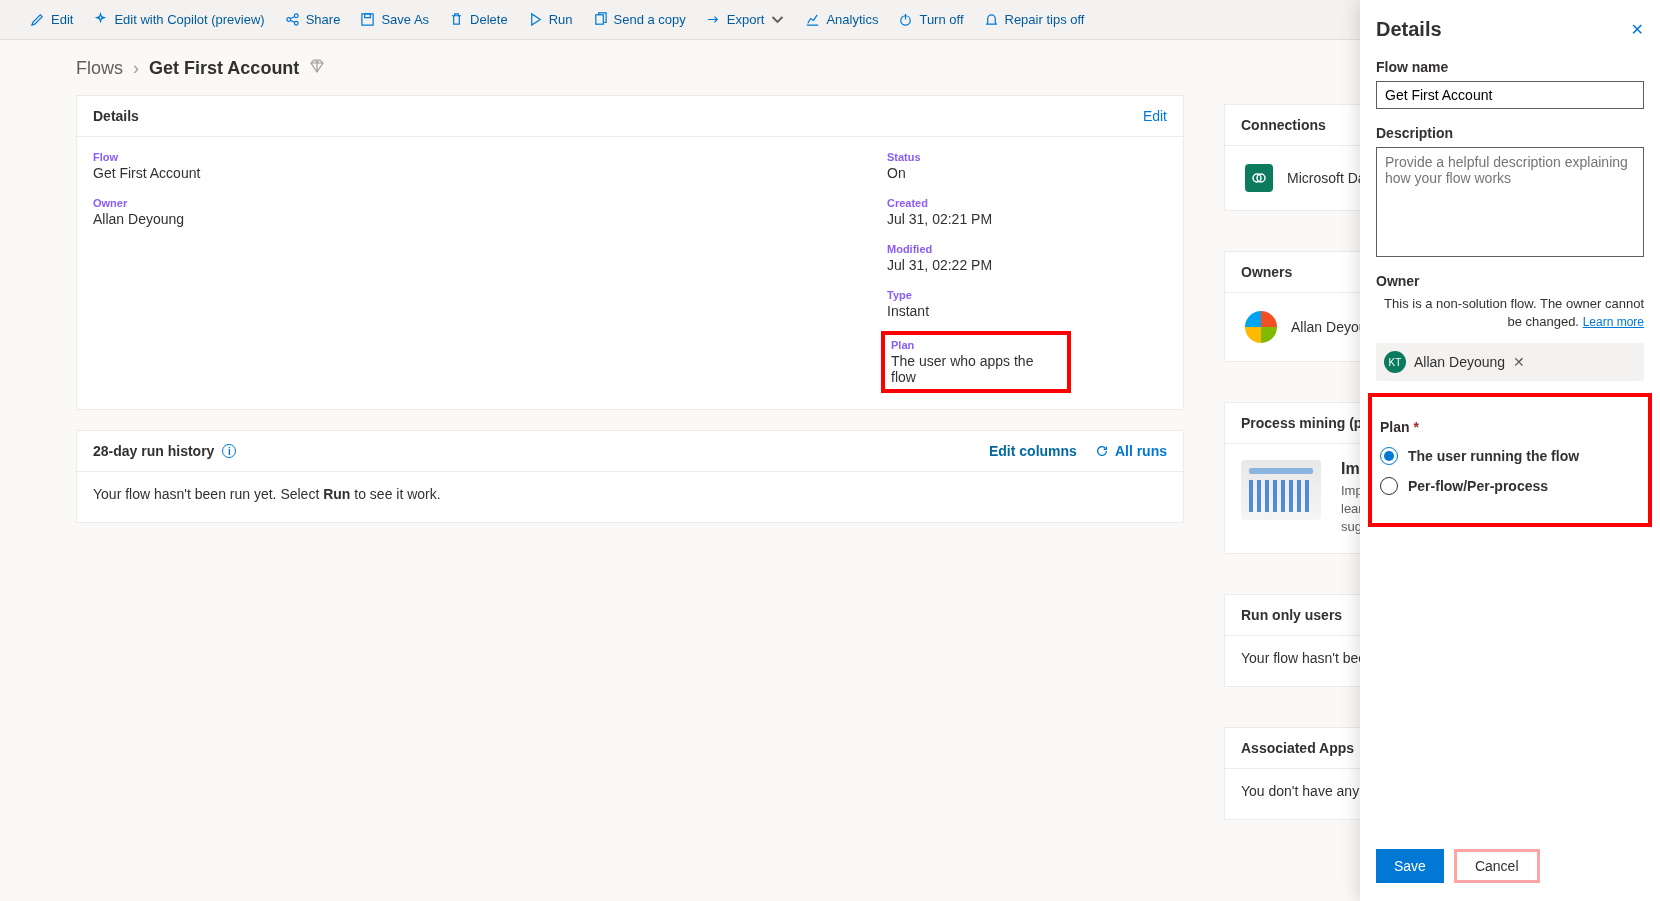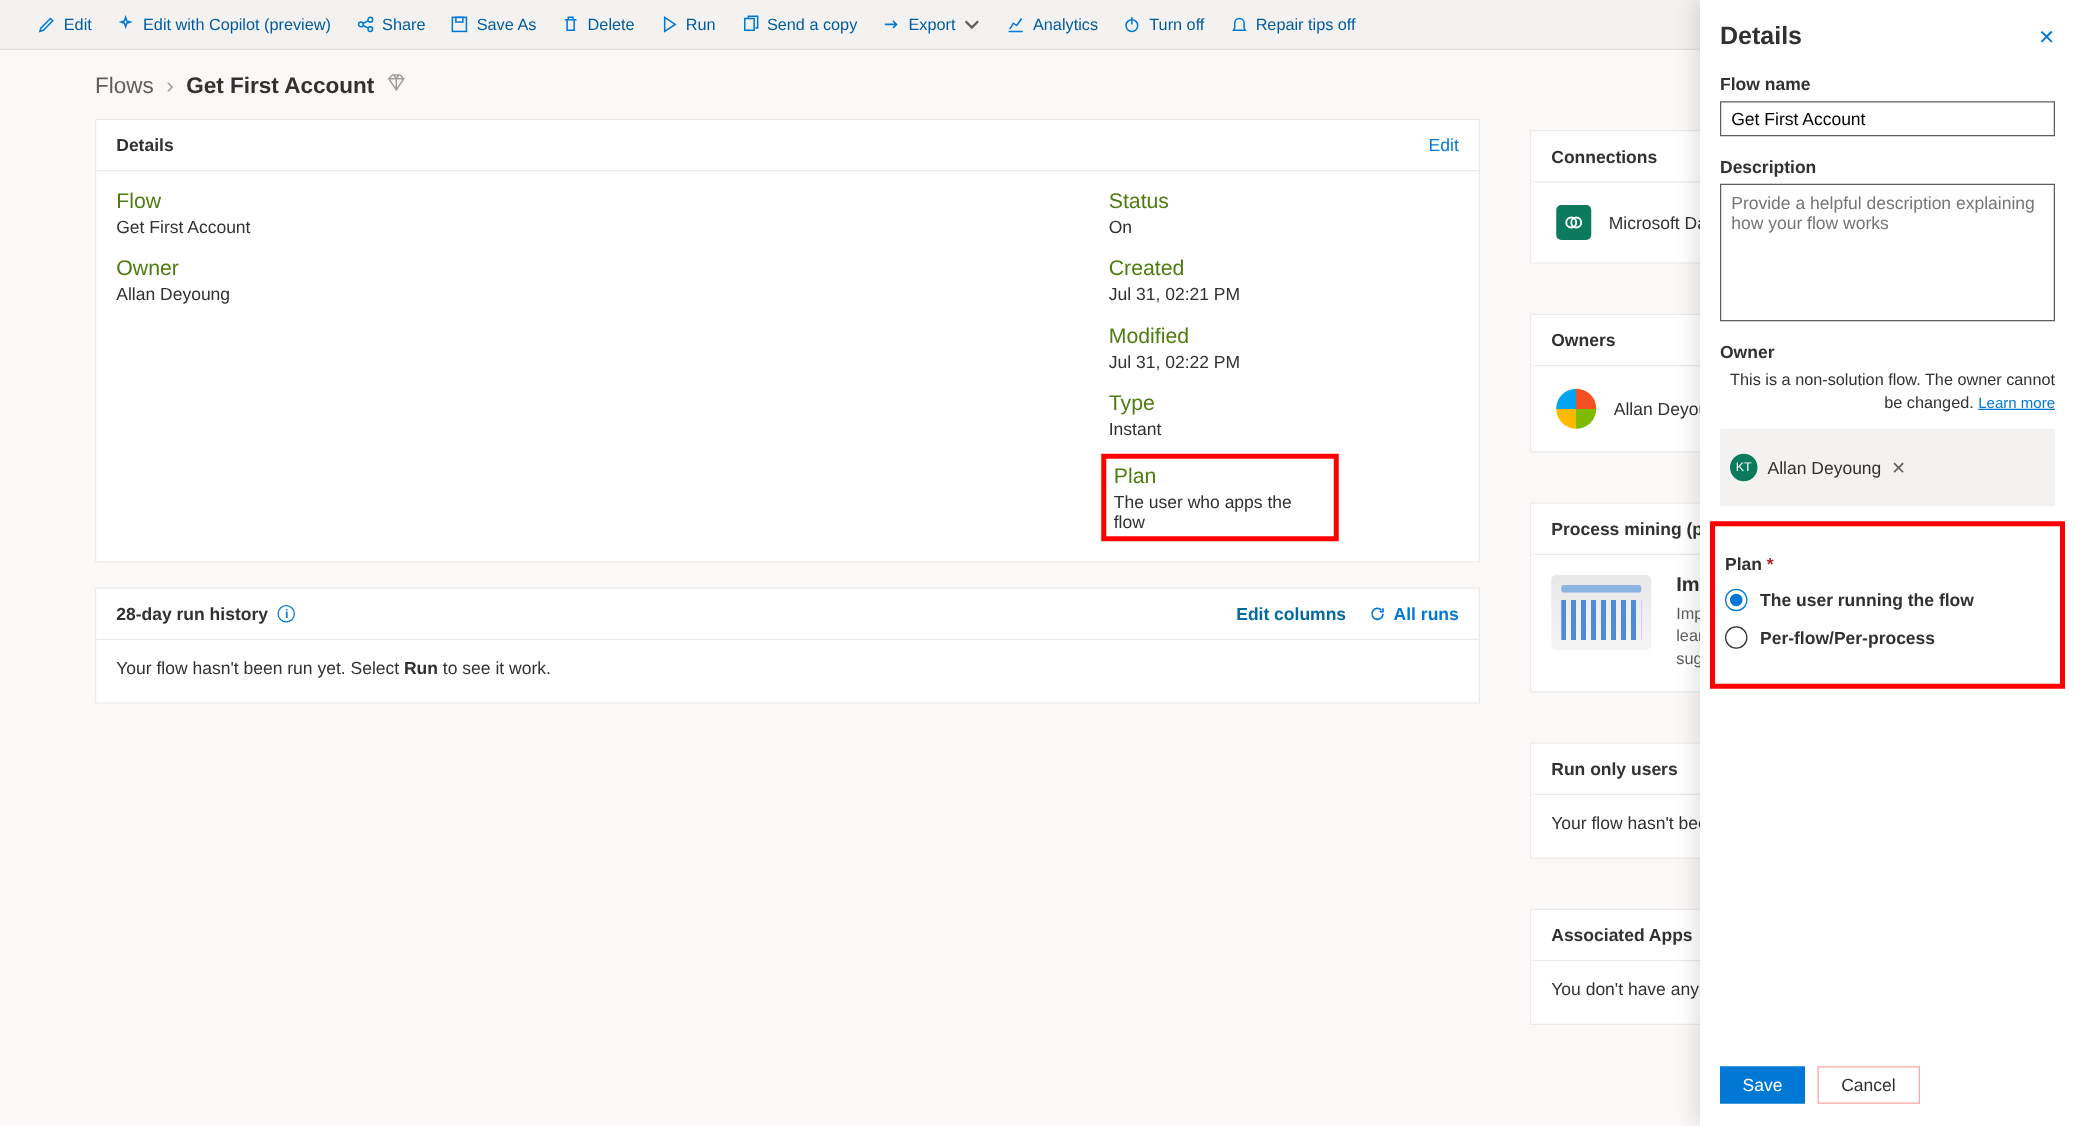--- a/index.html
+++ b/index.html
@@ -24,21 +24,21 @@
   
   
   .card { background: #fff; border: 1px solid #edebe9; margin-bottom: 20px; }
   .card-header { display: flex; justify-content: space-between; align-items: center; padding: 12px 16px; border-bottom: 1px solid #edebe9; font-weight: 600; }
   .card-header .link { color: #0078d4; font-weight: 400; font-size: 14px; cursor: pointer; }
   .card-body { padding: 14px 16px 20px 16px; }
   
   
   .grid2 { display: flex; gap: 40px; }
   .gcol { flex: 1; display: flex; flex-direction: column; gap: 16px; }
-  .field-label { font-size: 17px; color: #4d7c0f; margin-bottom: 2px; }
+  .field-label { font-size: 11px; color: #8b5cf6; margin-bottom: 2px; font-weight: bold; }
   .field-value { font-size: 14px; color: #323130; }
   .red-box { border: 4px solid red; padding: 4px 6px; margin: -4px -6px; }
   
   .header-row { display:flex; align-items:center; gap:8px; }
   .info-ic { width:14px; height:14px; border:1px solid #0078d4; border-radius:50%; color:#0078d4; font-size:10px; display:inline-flex; align-items:center; justify-content:center; }
   .muted-link { color:#0369a1; font-size:14px; cursor:pointer; }
   .blue-link { color:#0078d4; font-size:14px; cursor:pointer; display:flex; align-items:center; gap:6px; }
   
   .process-card { display:flex; gap:20px; padding:16px; align-items:flex-start; }
   .process-img { width:80px; height:60px; background:linear-gradient(#e8e8e8,#f5f5f5); border-radius:4px; flex-shrink:0; position:relative; overflow:hidden; }
@@ -55,34 +55,34 @@
   
   .side-panel { position:fixed; top:0; right:0; bottom:0; width:300px; background:#fff; box-shadow:-4px 0 16px rgba(0,0,0,0.12); display:flex; flex-direction:column; padding:18px 16px; z-index:100; }
   .side-header { display:flex; justify-content:space-between; align-items:center; margin-bottom:18px; }
   .side-header h2 { font-size:20px; font-weight:600; }
   .close-x { font-size:16px; color:#0078d4; cursor:pointer; }
   .form-label { font-size:14px; font-weight:600; margin-bottom:6px; display:block; }
   .form-input { width:100%; border:1px solid #605e5c; padding:5px 8px; font-size:14px; font-family:inherit; margin-bottom:16px; }
   .form-textarea { width:100%; border:1px solid #605e5c; padding:6px 8px; font-size:14px; font-family:inherit; height:110px; resize:none; margin-bottom:16px; }
   .owner-note { font-size:13px; color:#323130; margin-bottom:4px; line-height:1.4;text-align:right; }
   .learn-more { color:#0078d4; font-size:12px; }
-  .owner-pill { display:flex; align-items:center; gap:8px; background:#f3f2f1; padding:20px 8px; border-radius:2px; margin-top:8px; margin-bottom:16px; }
+  .owner-pill { display:flex; align-items:center; gap:8px; background:#f3f2f1; padding:8px 8px; border-radius:2px; margin-top:8px; margin-bottom:16px; }
   .pill-av { width:22px; height:22px; border-radius:50%; background:#0b7a5d; color:#fff; font-size:10px; display:flex; align-items:center; justify-content:center; }
   .pill-x { color:#605e5c; cursor:pointer; }
   
   .plan-box { border:4px solid red; padding:22px 8px; margin:-4px -8px 16px -8px; }
   .req { color:#a4262c; }
   .radio-row { display:flex; align-items:center; gap:10px; padding:6px 0; font-size:14px; cursor:pointer;font-weight:bold; }
   .radio-o { width:18px; height:18px; border-radius:50%; border:1px solid #323130; display:flex; align-items:center; justify-content:center; }
   .radio-o.sel { border-color:#0078d4; }
   .radio-o.sel::after { content:""; width:10px; height:10px; border-radius:50%; background:#0078d4; }
   
   .side-footer { margin-top:auto; display:flex; gap:10px; padding-top:16px; }
   .btn-primary { background:#0078d4; color:#fff; border:none; padding:7px 18px; font-size:14px; cursor:pointer; }
-  .btn-secondary { background:#fff; color:#323130; border:1px solid #fca5a5; padding:6px 18px; font-size:14px; cursor:pointer; }
+  .btn-secondary { background:#fff; color:#323130; border:3px solid #fca5a5; padding:6px 18px; font-size:14px; cursor:pointer; }
 </style>
 </head>
 <body>
 
 <div class="toolbar">
   <div class="tool-btn">
     <svg viewBox="0 0 16 16" fill="none" stroke="#0078d4" stroke-width="1.3">
         <path d="M2 14l1-3 8-8 2 2-8 8-3 1z"></path>
       </svg>
     <span>Edit</span>

